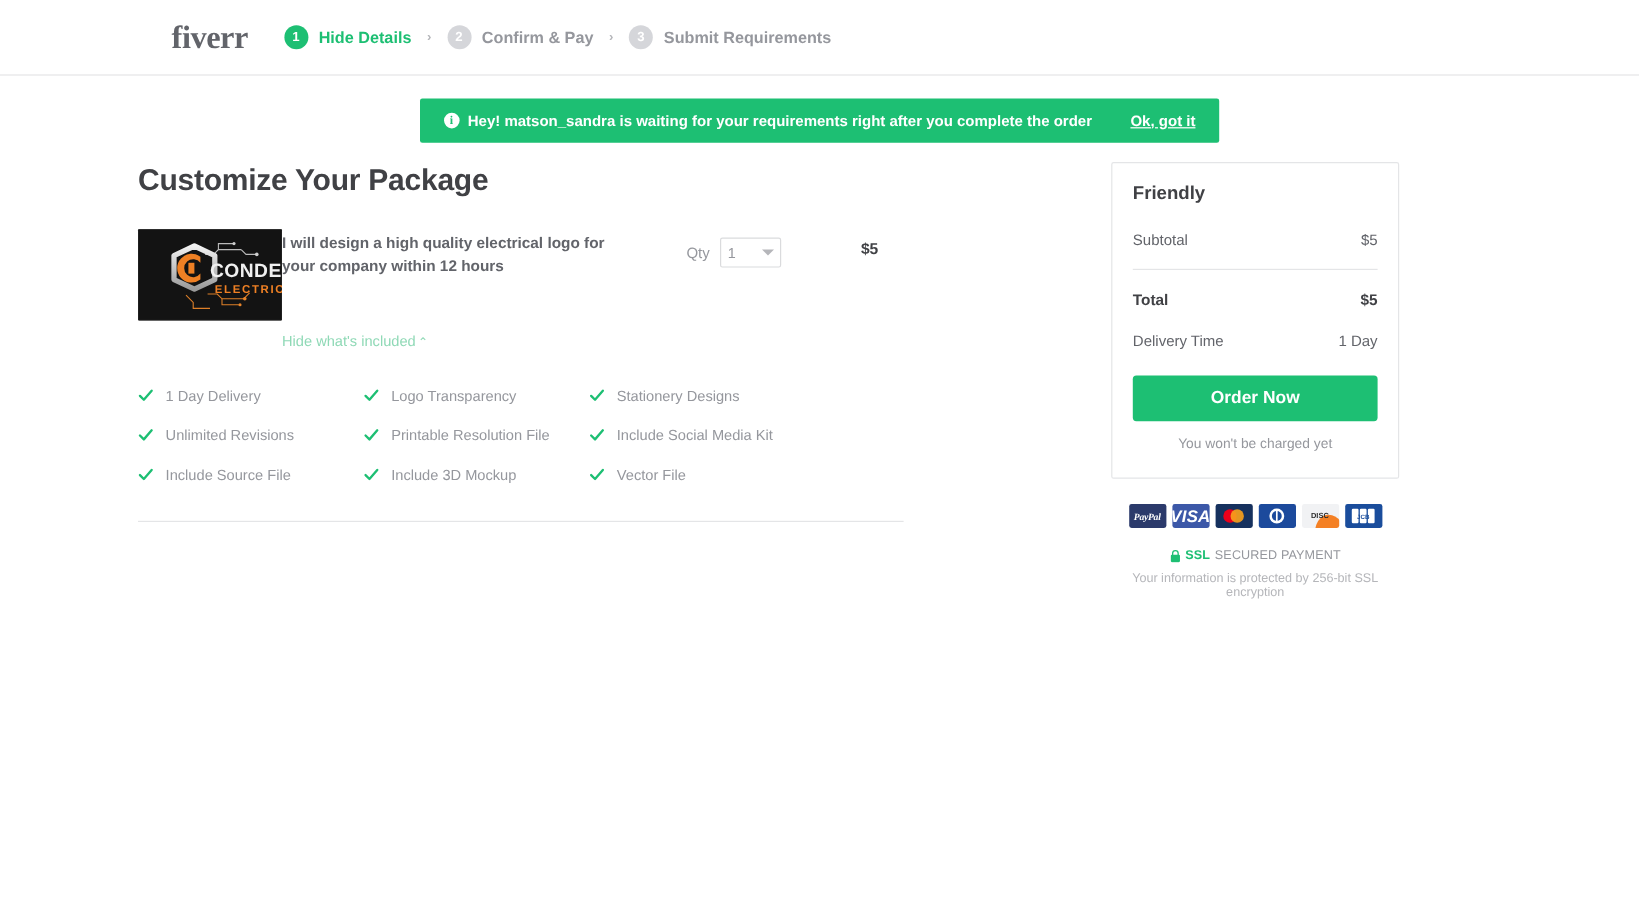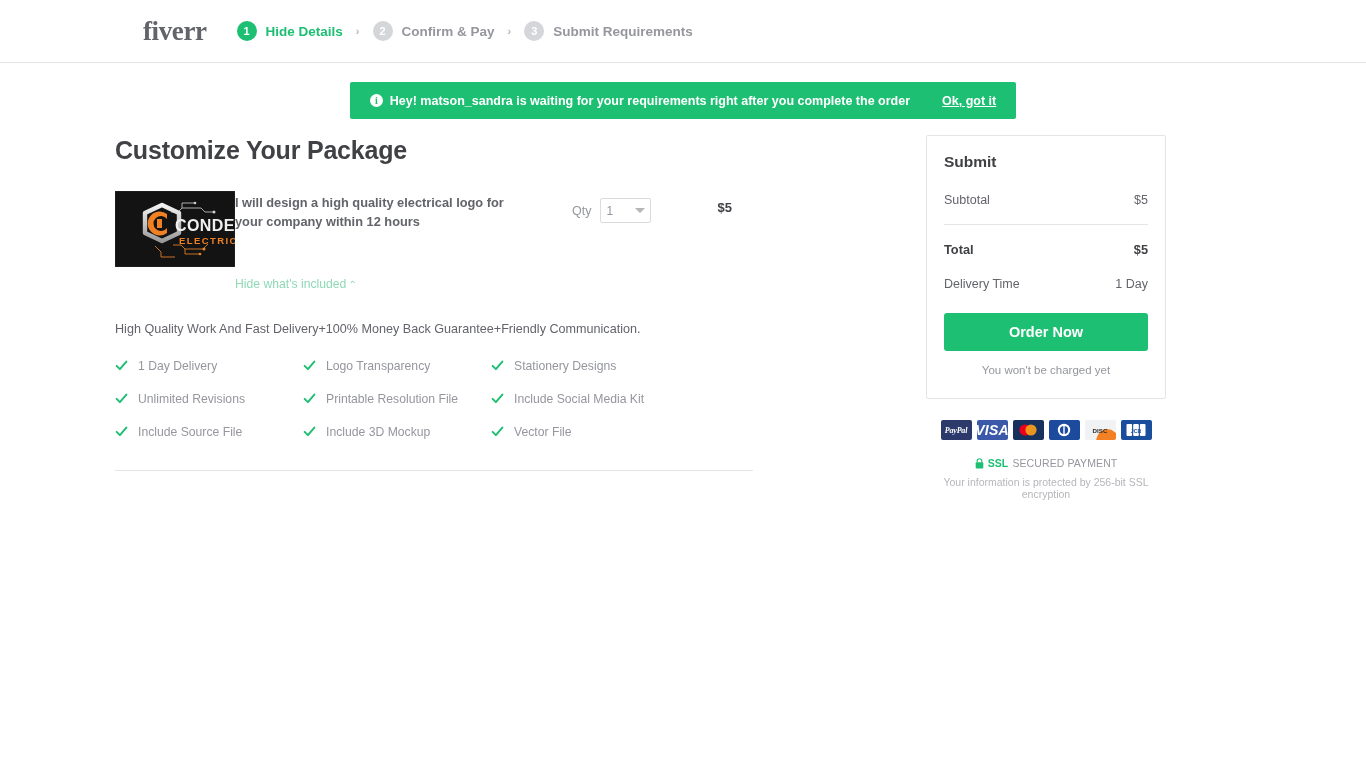--- a/index.html
+++ b/index.html
@@ -408,21 +408,20 @@
         <div class="qty-select">
           <span class="qty-value">1</span>
           <span class="qty-caret"></span>
         </div>
       </div>
 
       <div class="gig-price">$5</div>
     </div>
 
     <div class="pkg">
-      <div class="pkg-desc">High Quality Work And Fast Delivery+100% Money Back Guarantee+Friendly Communication.</div>
 
       <div class="features">
         <div class="feature">
           <svg class="check" viewBox="0 0 16 16">
               <path d="M2 8.5 L6 12.5 L14 3.2" stroke="#1dbf73" stroke-width="2.4" fill="none" stroke-linecap="round" stroke-linejoin="round"></path>
             </svg>
           <span class="feature-label">1 Day Delivery</span>
         </div>
         <div class="feature">
           <svg class="check" viewBox="0 0 16 16">
@@ -474,21 +473,21 @@
         </div>
       </div>
 
       <div class="divider"></div>
     </div>
   </div>
 
   <div class="sidebar">
 
     <div class="summary-card">
-      <div class="summary-title">Submit</div>
+      <div class="summary-title">Friendly</div>
 
       <div class="sum-row">
         <span class="sum-key">Subtotal</span>
         <span class="sum-val">$5</span>
       </div>
 
       <div class="sum-sep"></div>
 
       <div class="sum-row total">
         <span class="sum-key">Total</span>

